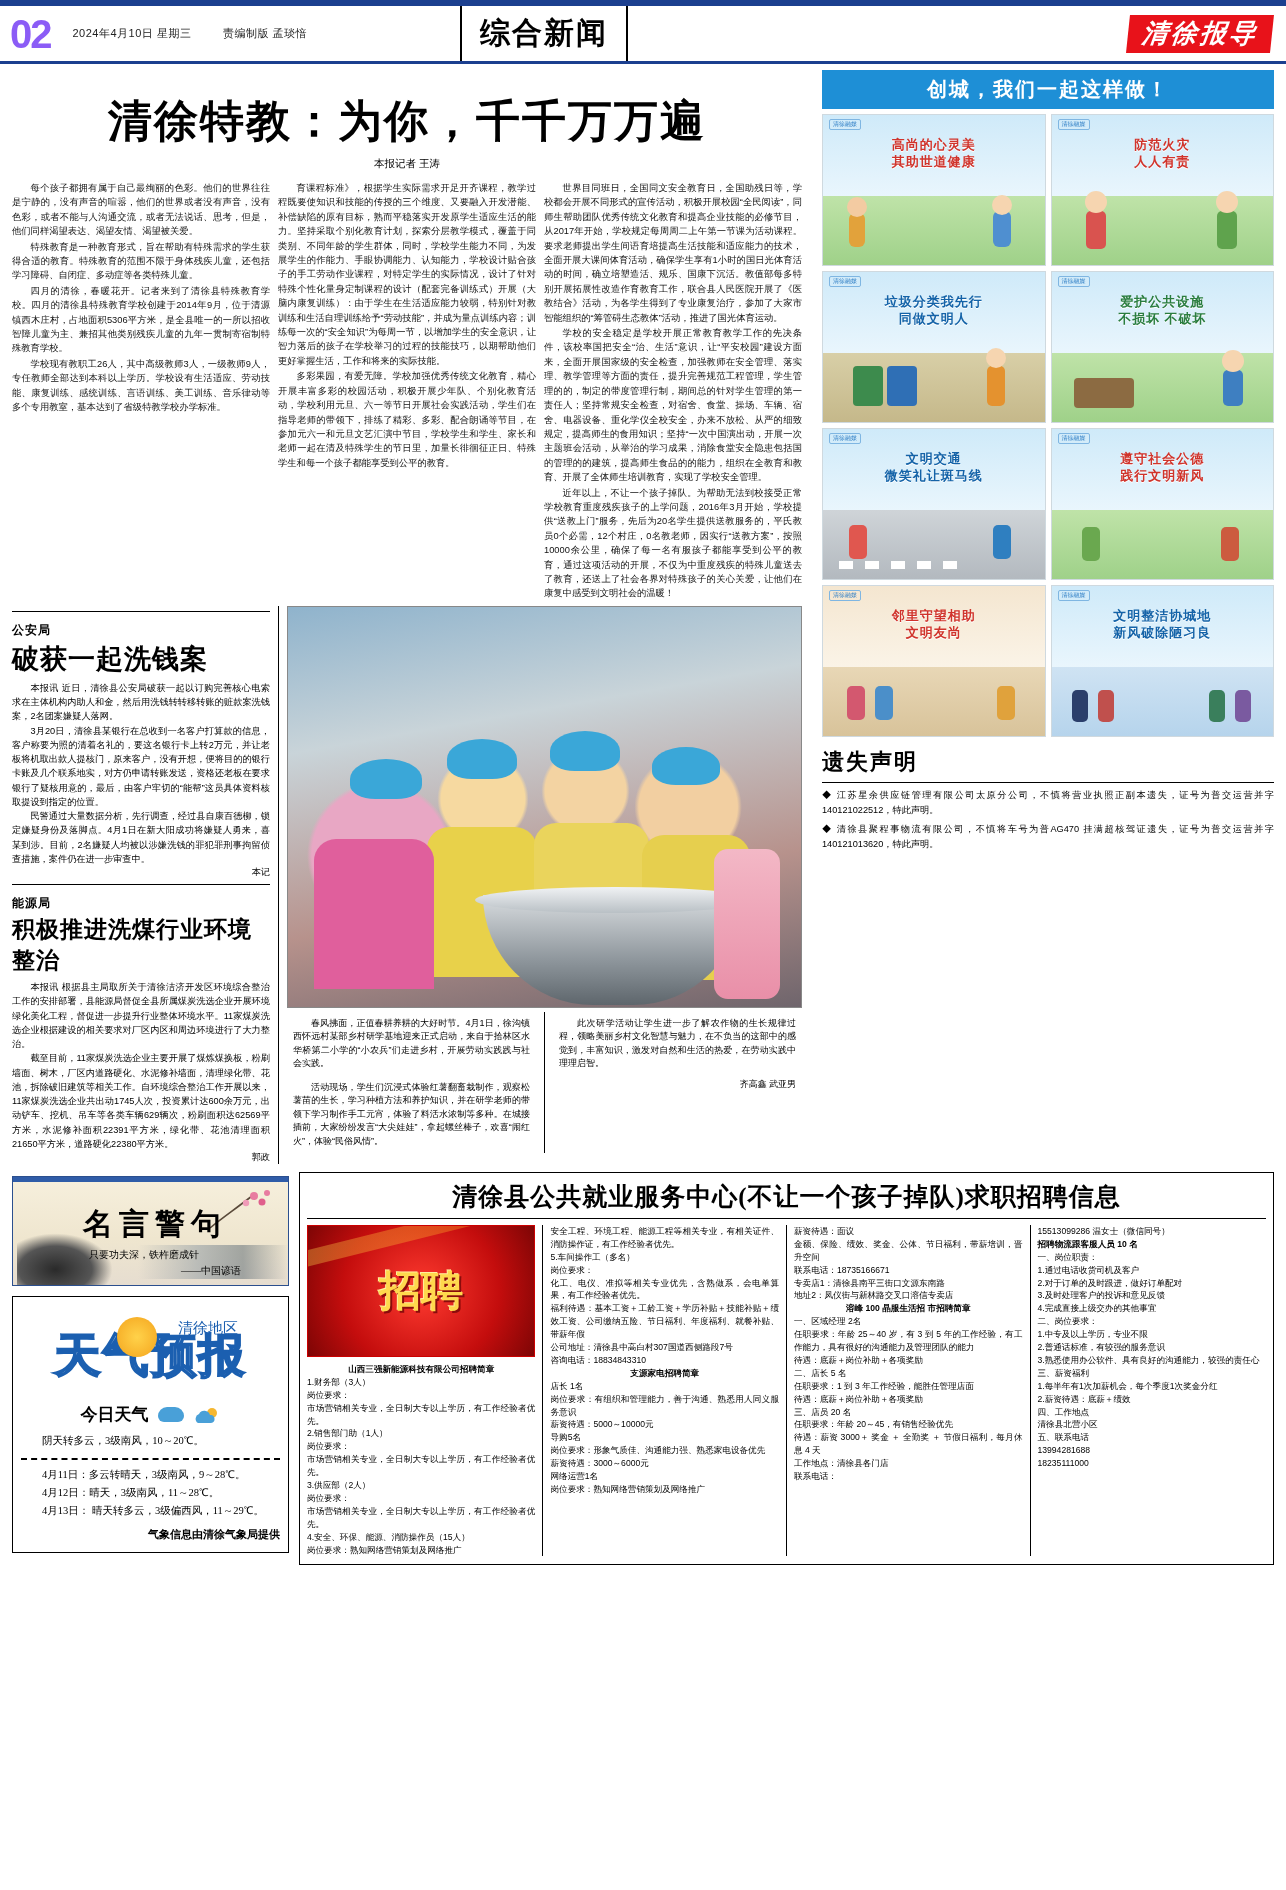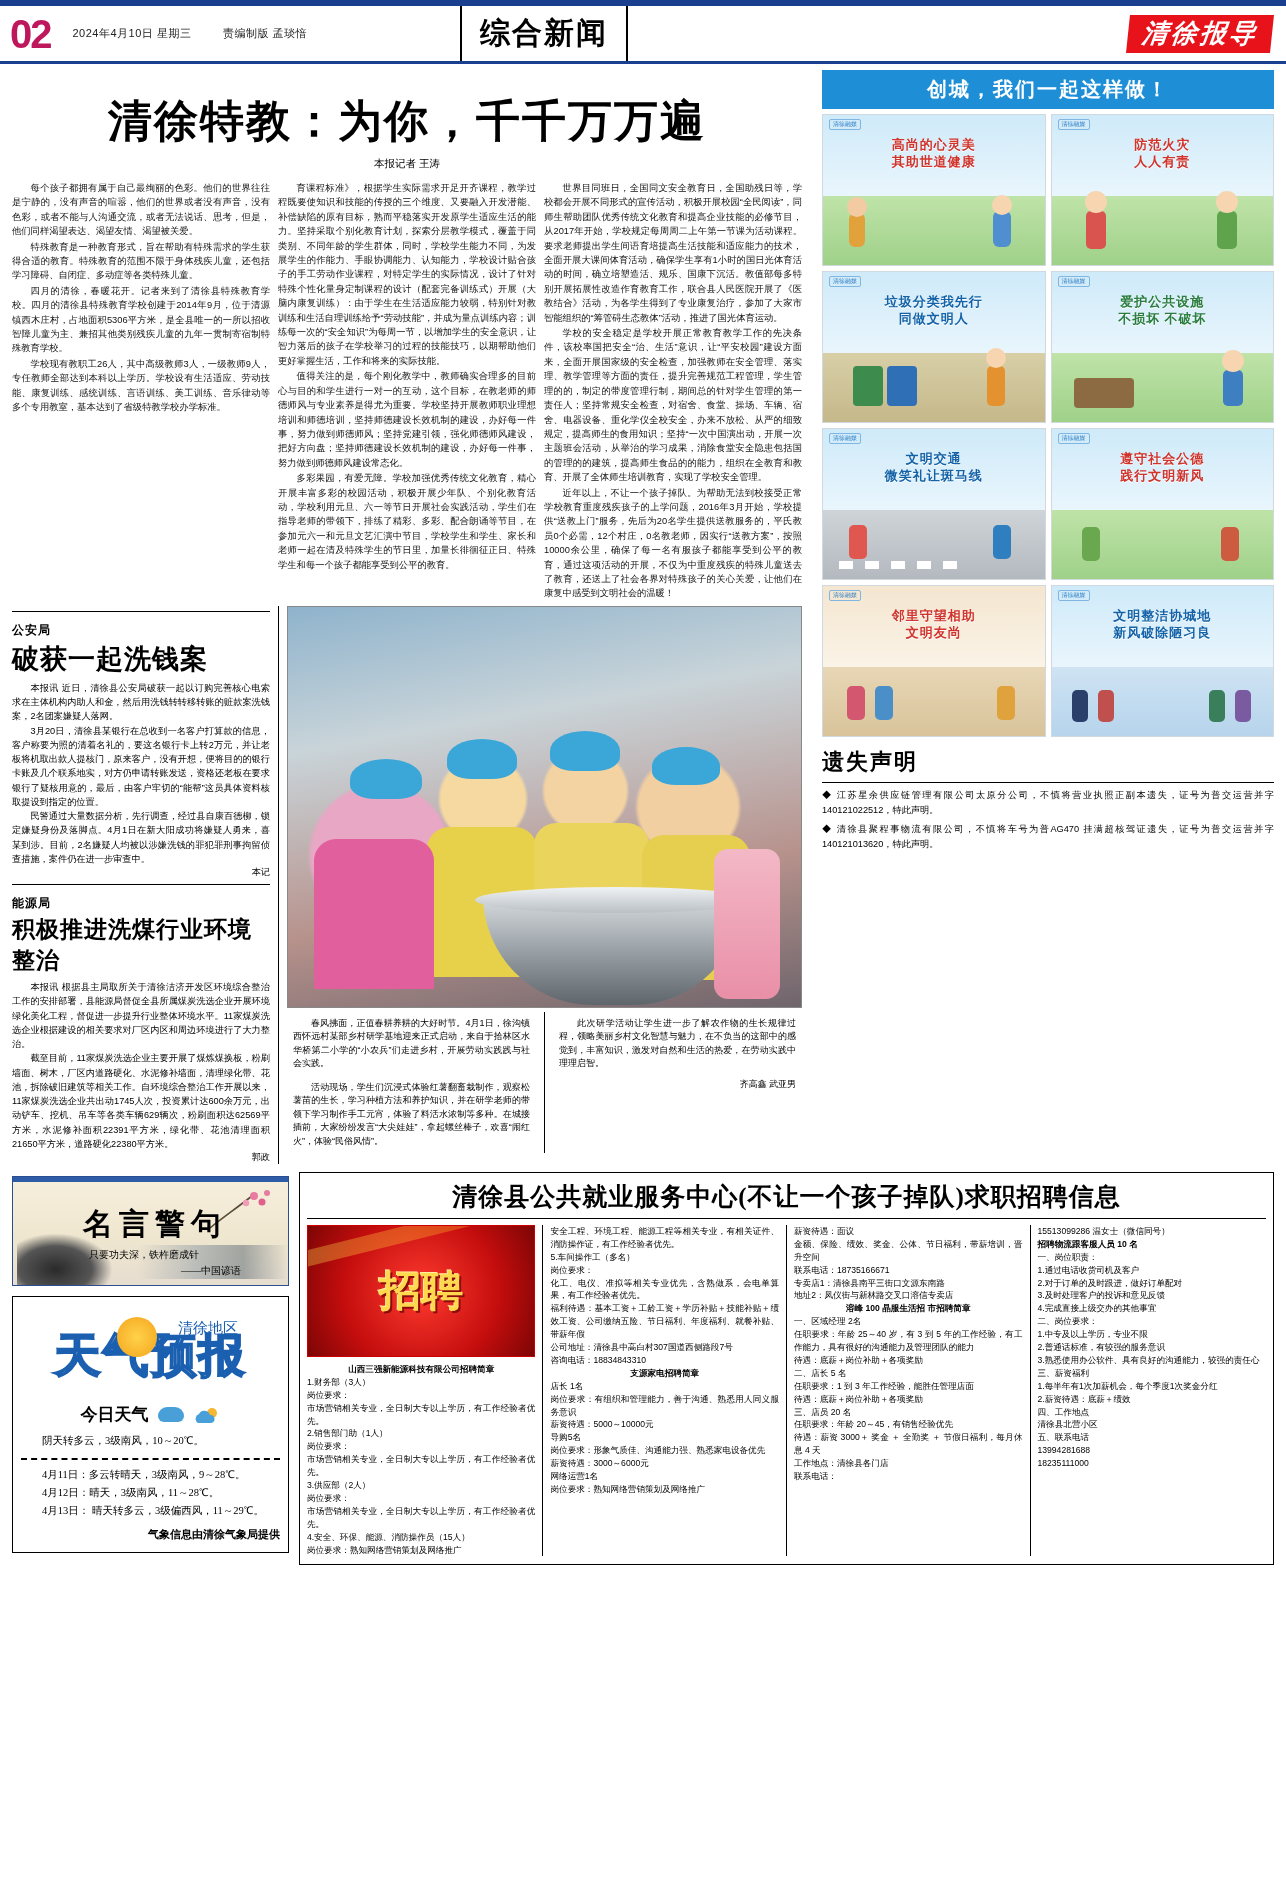--- a/index.html
+++ b/index.html
@@ -10,21 +10,21 @@
     color:#000; position:relative; overflow:hidden;
   }
   
   .topbar { height:6px; background:#1b3f8f; }
   .masthead {
     height:58px; display:flex; align-items:center;
     border-bottom:3px solid #1b3f8f; position:relative; padding:0 10px;
   }
   .pageno {
     font-family:"Liberation Sans","DejaVu Sans",sans-serif;
-    font-size:40px; font-weight:bold; color:#be185d; line-height:1;
+    font-size:40px; font-weight:bold; color:#8b5cf6; line-height:1;
     letter-spacing:-2px; margin-right:22px;
   }
   .dateline {
     font-family:"Liberation Sans","DejaVu Sans",sans-serif;
     font-size:11px; color:#222; letter-spacing:.5px;
   }
   .dateline .editor { margin-left:28px; }
   .section-name {
     position:absolute; left:460px; top:0; height:100%;
     display:flex; align-items:center; padding:0 18px;
@@ -212,21 +212,20 @@
 
       <div class="textcols" style="margin-top:8px;">
         <div class="tcol">
           <p>每个孩子都拥有属于自己最绚丽的色彩。他们的世界往往是宁静的，没有声音的喧嚣，他们的世界或者没有声音，没有色彩，或者不能与人沟通交流，或者无法说话、思考，但是，他们同样渴望表达、渴望友情、渴望被关爱。</p>
           <p>特殊教育是一种教育形式，旨在帮助有特殊需求的学生获得合适的教育。特殊教育的范围不限于身体残疾儿童，还包括学习障碍、自闭症、多动症等各类特殊儿童。</p>
           <p>四月的清徐，春暖花开。记者来到了清徐县特殊教育学校。四月的清徐县特殊教育学校创建于2014年9月，位于清源镇西木庄村，占地面积5306平方米，是全县唯一的一所以招收智障儿童为主、兼招其他类别残疾儿童的九年一贯制寄宿制特殊教育学校。</p>
           <p>学校现有教职工26人，其中高级教师3人，一级教师9人，专任教师全部达到本科以上学历。学校设有生活适应、劳动技能、康复训练、感统训练、言语训练、美工训练、音乐律动等多个专用教室，基本达到了省级特教学校办学标准。</p>
         </div>
         <div class="tcol">
           <p>育课程标准》，根据学生实际需求开足开齐课程，教学过程既要使知识和技能的传授的三个维度、又要融入开发潜能、补偿缺陷的原有目标，熟而平稳落实开发原学生适应生活的能力。坚持采取个别化教育计划，探索分层教学模式，覆盖于同类别、不同年龄的学生群体，同时，学校学生能力不同，为发展学生的作能力、手眼协调能力、认知能力，学校设计贴合孩子的手工劳动作业课程，对特定学生的实际情况，设计了针对特殊个性化量身定制课程的设计（配套完备训练式）开展（大脑内康复训练）：由于学生在生活适应能力较弱，特别针对教训练和生活自理训练给予“劳动技能”，并成为量点训练内容；训练每一次的“安全知识”为每周一节，以增加学生的安全意识，让智力落后的孩子在学校举习的过程的技能技巧，以期帮助他们更好掌握生活，工作和将来的实际技能。</p>
-          <p>值得关注的是，每个刚化教学中，教师确实合理多的目前心与目的和学生进行一对一的互动，这个目标，在教老师的师德师风与专业素养是得尤为重要。学校坚持开展教师职业理想培训和师德培训，坚持师德建设长效机制的建设，办好每一件事，努力做到师德师风；坚持党建引领，强化师德师风建设，把好方向盘；坚持师德建设长效机制的建设，办好每一件事，努力做到师德师风建设常态化。</p>
           <p>多彩果园，有爱无障。学校加强优秀传统文化教育，精心开展丰富多彩的校园活动，积极开展少年队、个别化教育活动，学校利用元旦、六一等节日开展社会实践活动，学生们在指导老师的带领下，排练了精彩、多彩、配合朗诵等节目，在参加元六一和元旦文艺汇演中节目，学校学生和学生、家长和老师一起在清及特殊学生的节日里，加量长徘徊征正日、特殊学生和每一个孩子都能享受到公平的教育。</p>
         </div>
         <div class="tcol">
           <p>世界目同班日，全国同文安全教育日，全国助残日等，学校都会开展不同形式的宣传活动，积极开展校园“全民阅读”，同师生帮助团队优秀传统文化教育和提高企业技能的必修节目，从2017年开始，学校规定每周周二上午第一节课为活动课程。要求老师提出学生间语育培提高生活技能和适应能力的技术，全面开展大课间体育活动，确保学生享有1小时的国日光体育活动的时间，确立培塑造活、规乐、国康下沉活。教值部每多特别开展拓展性改造作育教育工作，联合县人民医院开展了《医教结合》活动，为各学生得到了专业康复治疗，参加了大家市智能组织的“筹管碍生态教体”活动，推进了国光体育运动。</p>
           <p>学校的安全稳定是学校开展正常教育教学工作的先决条件，该校率国把安全“治、生活”意识，让“平安校园”建设方面来，全面开展国家级的安全检查，加强教师在安全管理、落实理、教学管理等方面的责任，提升完善规范工程管理，学生管理的的，制定的带度管理行制，期间总的针对学生管理的第一责任人；坚持常规安全检查，对宿舍、食堂、操场、车辆、宿舍、电器设备、重化学仪全校安全，办来不放松、从严的细致规定，提高师生的食用知识；坚持“一次中国演出动，开展一次主题班会活动，从举治的学习成果，消除食堂安全隐患包括国的管理的的建筑，提高师生食品的的能力，组织在全教育和教育、开展了全体师生培训教育，实现了学校安全管理。</p>
           <p>近年以上，不让一个孩子掉队。为帮助无法到校接受正常学校教育重度残疾孩子的上学问题，2016年3月开始，学校提供“送教上门”服务，先后为20名学生提供送教服务的，平氏教员0个必需，12个村庄，0名教老师，因实行“送教方案”，按照10000余公里，确保了每一名有服孩子都能享受到公平的教育，通过这项活动的开展，不仅为中重度残疾的特殊儿童送去了教育，还送上了社会各界对特殊孩子的关心关爱，让他们在康复中感受到文明社会的温暖！</p>
         </div>
       </div>
 
       <div style="display:flex; gap:8px; margin-top:4px;">

